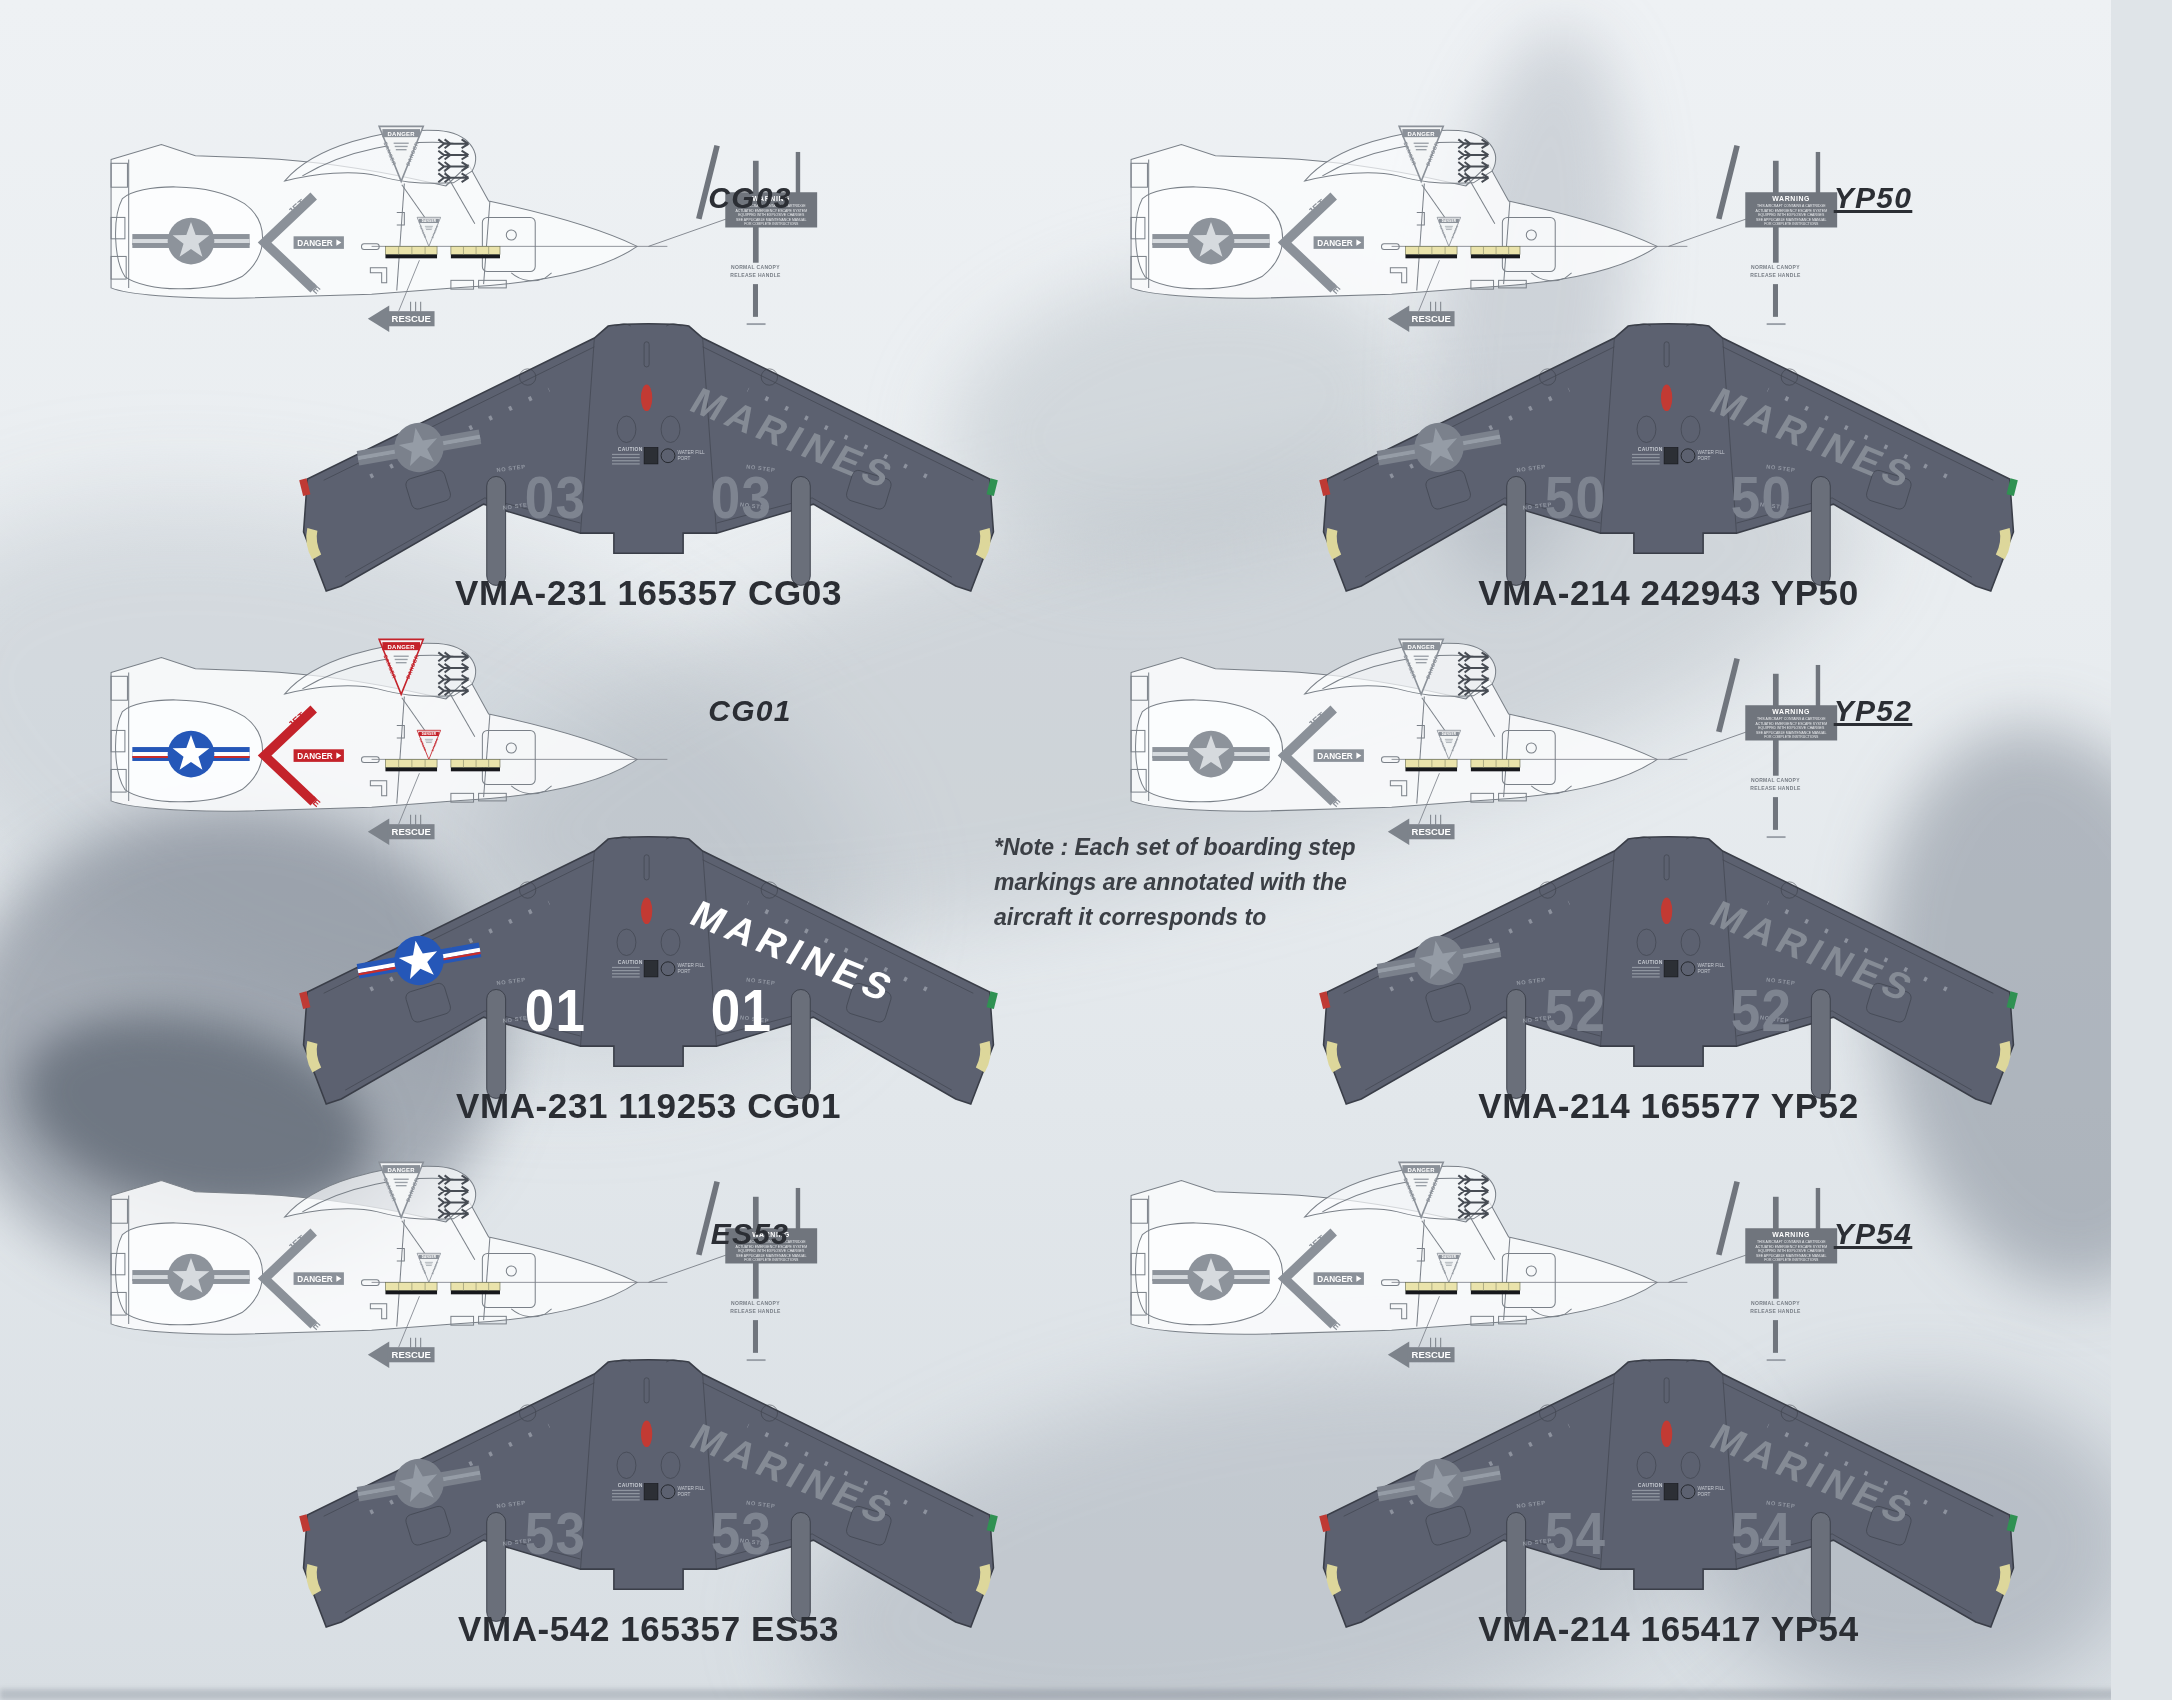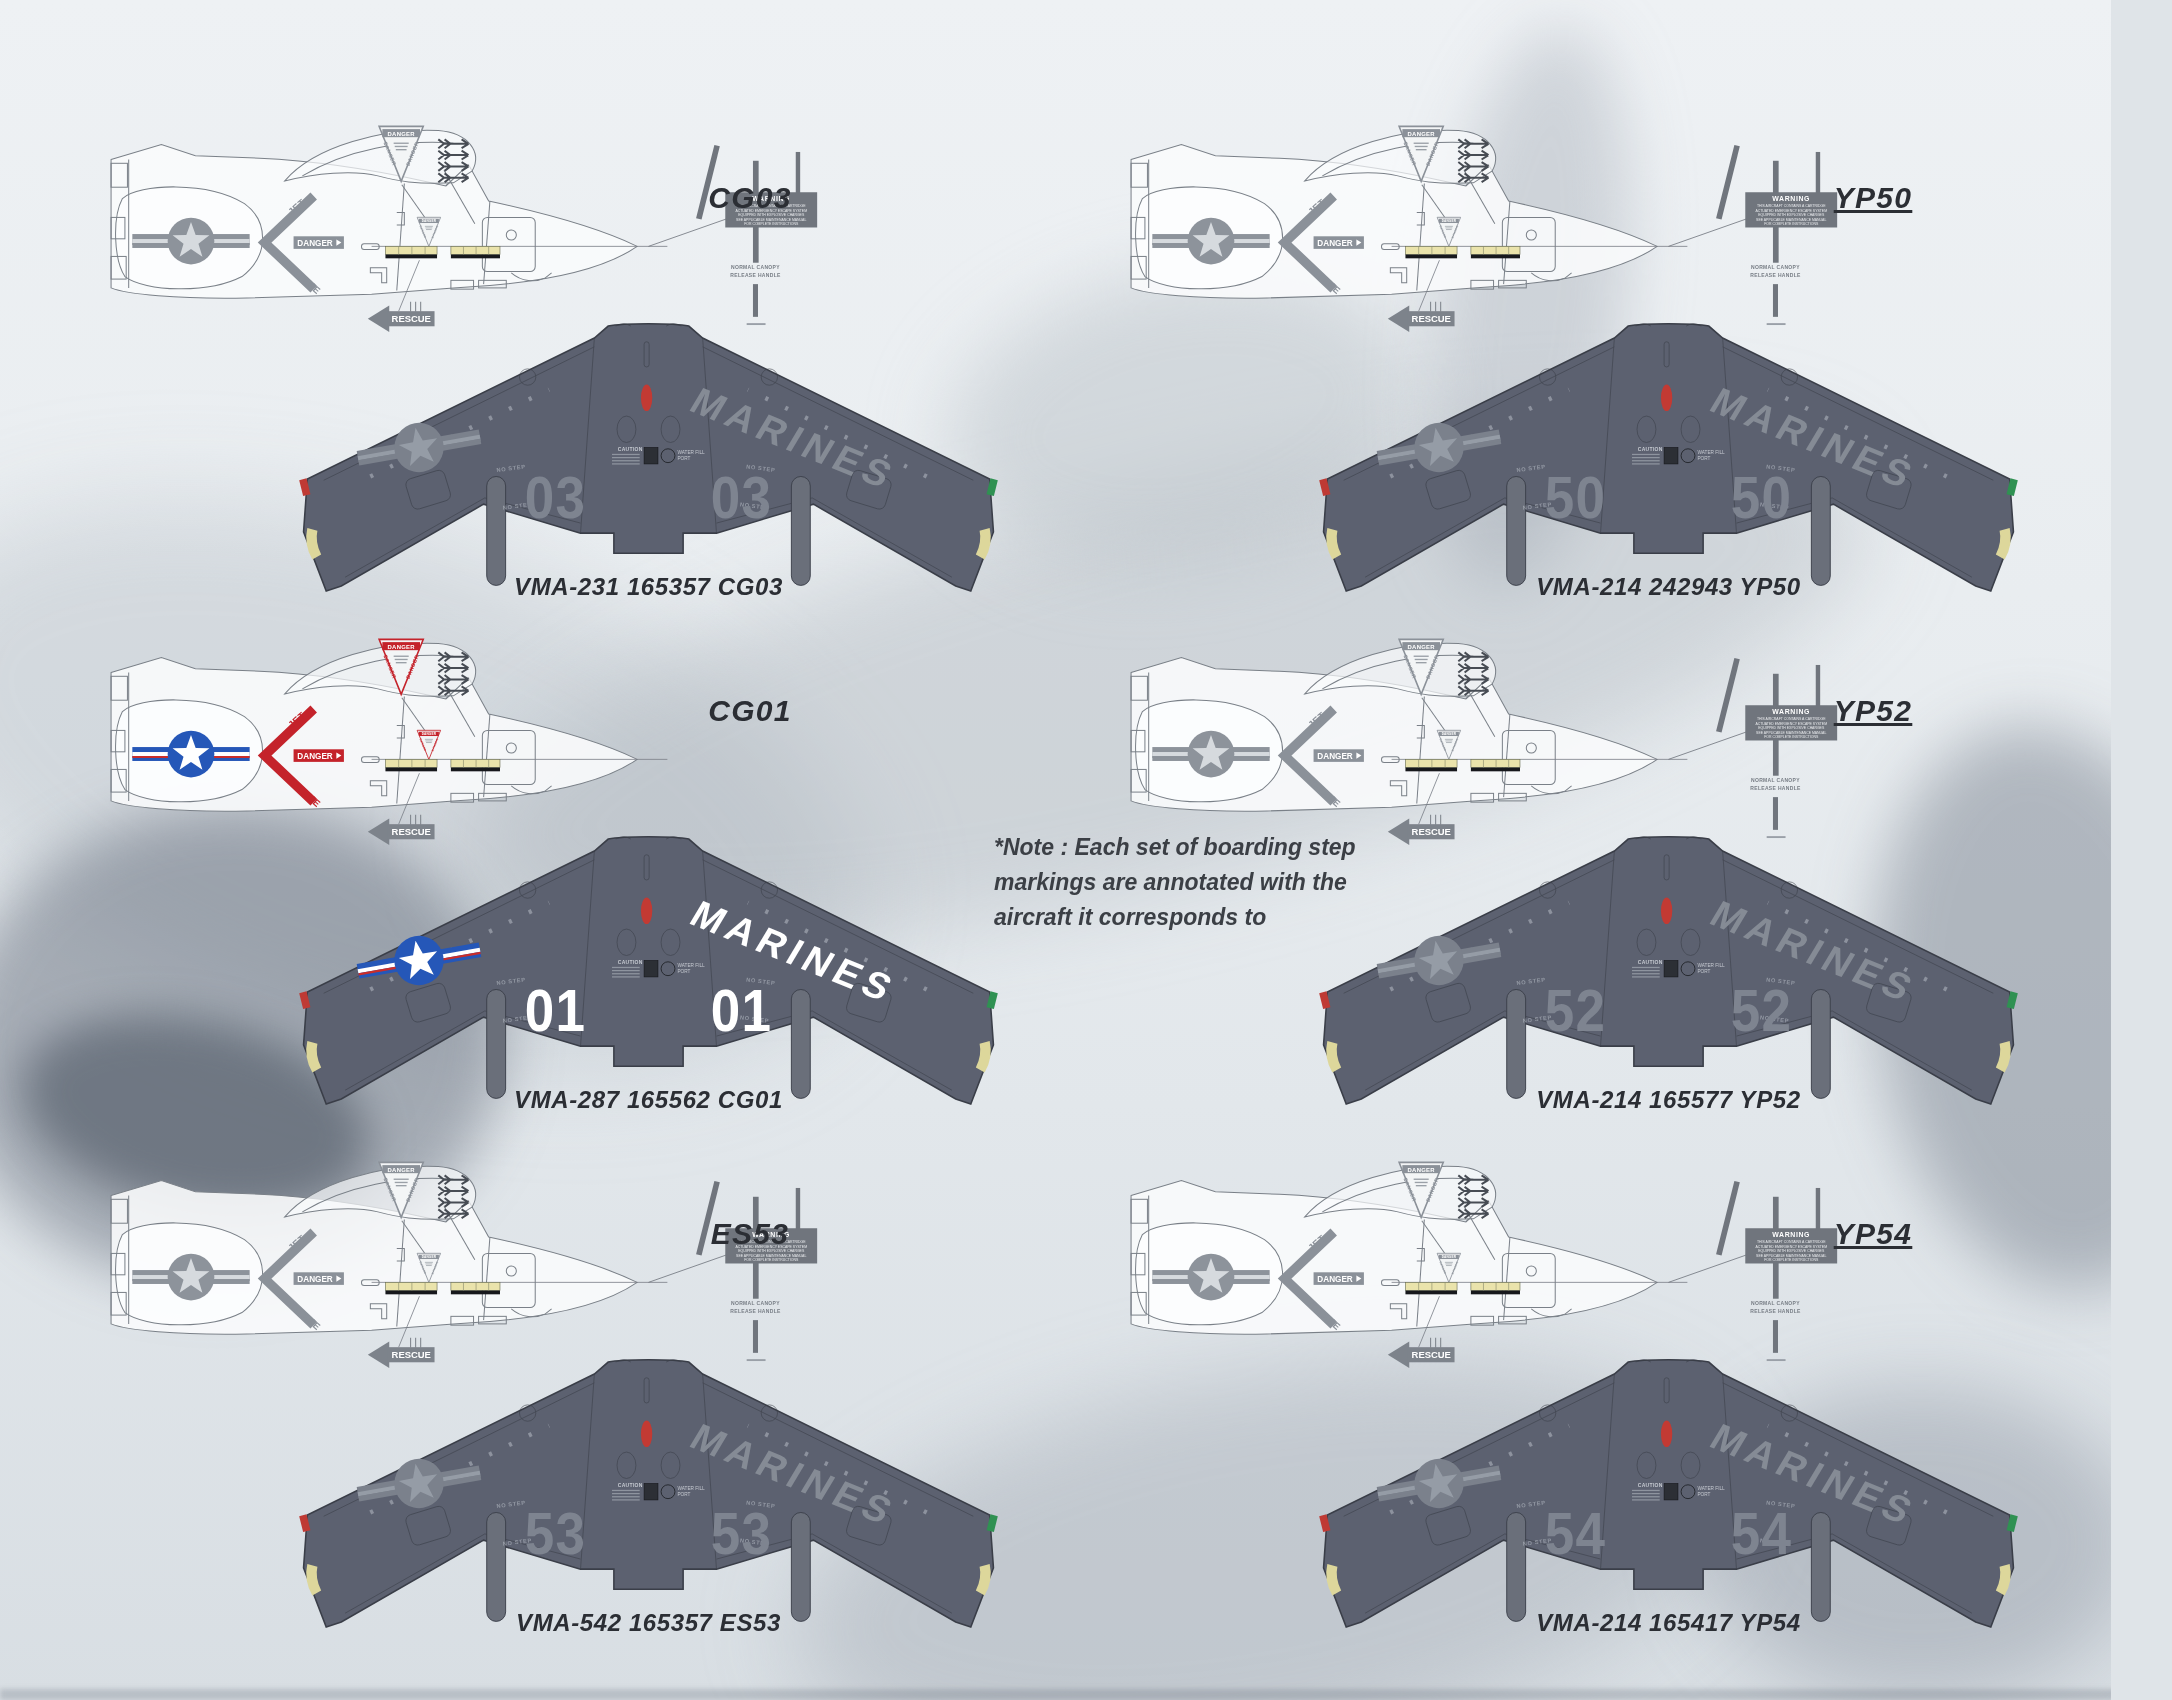--- a/index.html
+++ b/index.html
@@ -35,21 +35,21 @@
   .wingsvg{position:absolute;left:0;top:0;width:705px;height:271px;overflow:visible;}
   .wstar{position:absolute;left:60px;top:97px;width:126px;height:53px;transform:rotate(-10deg);
     --r-main:#7b818c;--r-star:#959ca6;--r-accent:#7b818c;}
   .unit.colorful .wstar{--r-main:#2557b8;--r-star:#ffffff;--r-accent:#ca2d2a;}
   .marines{position:absolute;left:408px;top:58px;transform:rotate(22deg) skewX(-9deg);transform-origin:0 0;
     font-weight:700;font-size:38px;line-height:1;letter-spacing:5.7px;color:var(--marines);white-space:nowrap;}
   .modex{position:absolute;top:147px;width:83px;text-align:center;font-weight:700;font-size:53px;line-height:1;
     color:var(--modex);transform:scaleY(1.12);letter-spacing:1.3px;}
   .ml{left:218px;}.mr{left:404px;}
   .caption{position:absolute;left:195px;top:452px;width:705px;text-align:center;
-    font-style:italic;font-weight:700;font-size:24px;line-height:1;color:#2b2e34;letter-spacing:0.6px;white-space:nowrap;}
+    font-weight:700;font-size:35px;line-height:1;color:#2b2e34;letter-spacing:0.6px;white-space:nowrap;}
   .note-block{position:absolute;left:994px;top:830px;width:368px;
     font-style:italic;font-weight:700;font-size:23px;line-height:1.52;color:#3b3f45;}
   
   .mkt{font:700 15px "Liberation Sans",sans-serif;fill:var(--mk);letter-spacing:1px;}
   .wht{font:700 13px "Liberation Sans",sans-serif;fill:#fff;}
   .wht2{font:700 15px "Liberation Sans",sans-serif;fill:#fff;text-anchor:middle;}
   .tri-band{font:700 11px "Liberation Sans",sans-serif;fill:#fff;text-anchor:middle;letter-spacing:.5px;}
   .tri-side{font:700 9.5px "Liberation Sans",sans-serif;fill:var(--mk);text-anchor:middle;letter-spacing:1px;}
   .warn-t{font:700 11px "Liberation Sans",sans-serif;fill:#fff;text-anchor:middle;letter-spacing:1px;}
   .warn-b{font:400 5.5px "Liberation Sans",sans-serif;fill:#e8eaed;text-anchor:middle;}
@@ -272,21 +272,21 @@
       <svg class="wingsvg" viewBox="0 0 1120 430">
           <use href="#wingshape"></use>
         </svg>
       <svg class="wstar" viewBox="0 0 240 100">
           <use href="#roundel"></use>
         </svg>
       <div class="marines">MARINES</div>
       <div class="modex ml">01</div>
       <div class="modex mr">01</div>
     </div>
-    <div class="caption">VMA-287 165562 CG01</div>
+    <div class="caption">VMA-231 119253 CG01</div>
   </div>
 
   <div class="unit colR" style="left:1121px;top:636px;">
     <svg class="sideprof" viewBox="0 0 1160 340">
       <use href="#sideac"></use>
         <use class="annot" href="#sideannot"></use>
     </svg>
     <div class="side-label">YP52</div>
     <div class="wing-wrap">
       <svg class="wingsvg" viewBox="0 0 1120 430">

